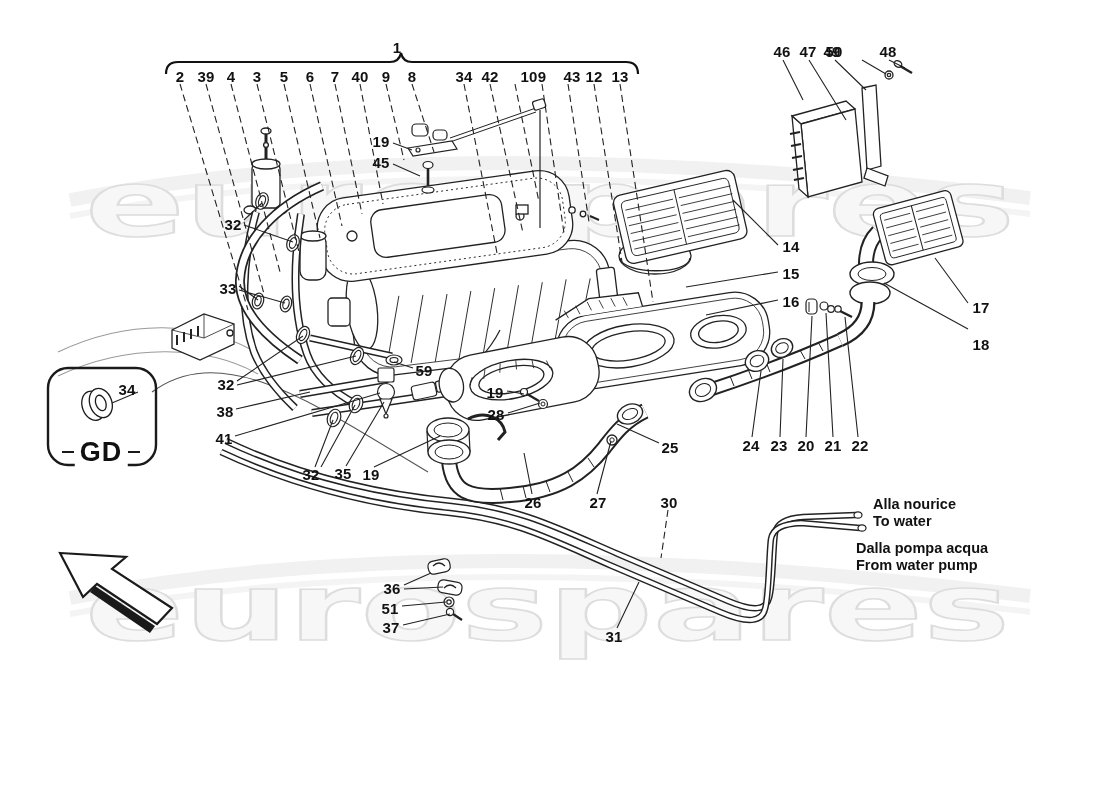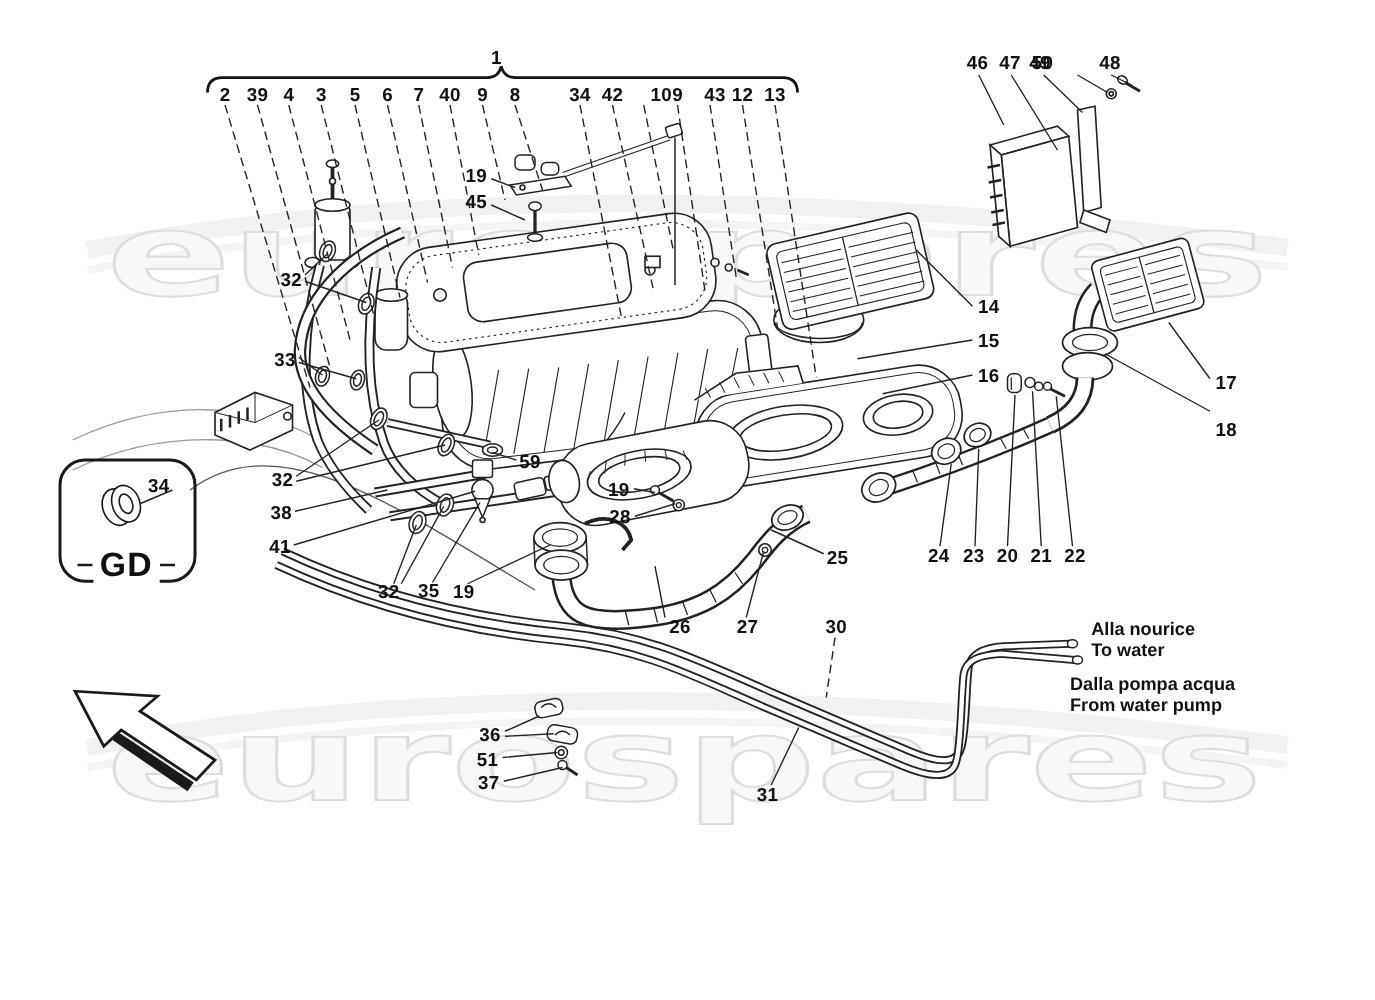--- a/index.html
+++ b/index.html
@@ -364,21 +364,21 @@
   <span class="co" style="left:226px;top:384px">32</span>
   <span class="co" style="left:225px;top:411px">38</span>
   <span class="co" style="left:224px;top:438px">41</span>
   <span class="co" style="left:311px;top:474px">32</span>
   <span class="co" style="left:343px;top:473px">35</span>
   <span class="co" style="left:371px;top:474px">19</span>
   <span class="co" style="left:424px;top:370px">59</span>
   <span class="co" style="left:495px;top:392px">19</span>
   <span class="co" style="left:496px;top:414px">28</span>
   <span class="co" style="left:670px;top:447px">25</span>
-  <span class="co" style="left:544px;top:502px">26</span>
+  <span class="co" style="left:533px;top:502px">26</span>
   <span class="co" style="left:598px;top:502px">27</span>
   <span class="co" style="left:669px;top:502px">30</span>
   <span class="co" style="left:614px;top:636px">31</span>
   <span class="co" style="left:751px;top:445px">24</span>
   <span class="co" style="left:779px;top:445px">23</span>
   <span class="co" style="left:806px;top:445px">20</span>
   <span class="co" style="left:833px;top:445px">21</span>
   <span class="co" style="left:860px;top:445px">22</span>
   <span class="co" style="left:392px;top:588px">36</span>
   <span class="co" style="left:390px;top:608px">51</span>

